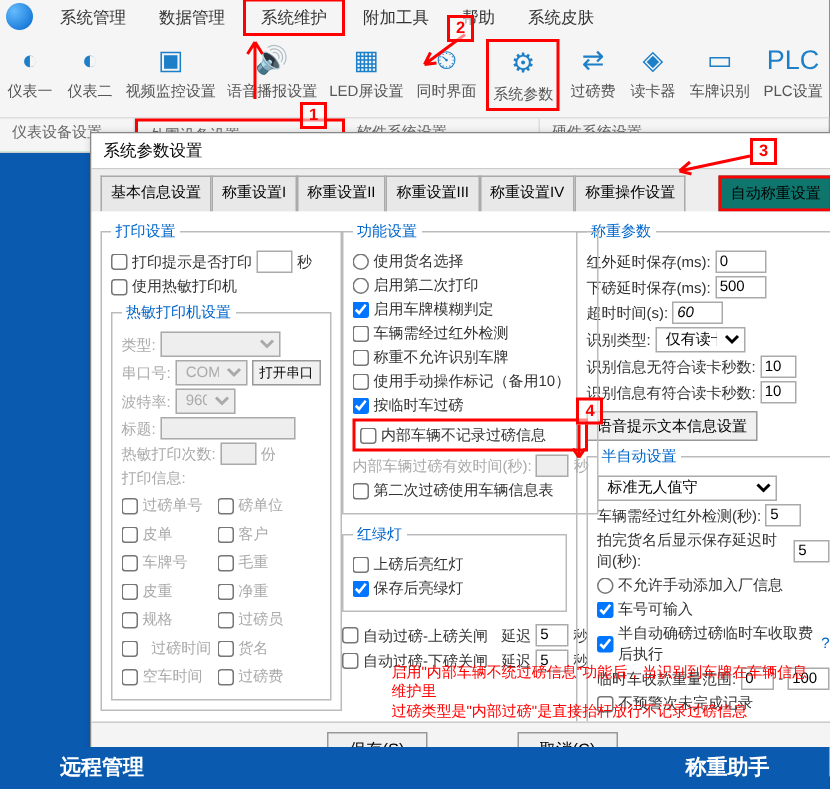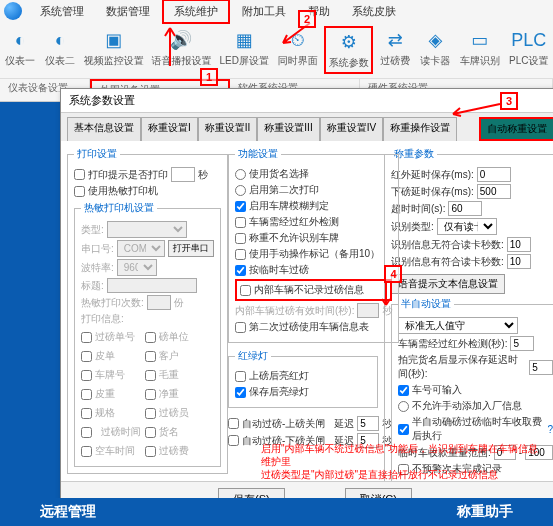--- a/index.html
+++ b/index.html
@@ -316,21 +316,21 @@
         <div class="row">
             <span>红外延时保存(ms):</span>
             <input type="text" style="width: 34px;" value="0">
           </div>
         <div class="row">
             <span>下磅延时保存(ms):</span>
             <input type="text" style="width: 34px;" value="500">
           </div>
         <div class="row">
             <span>超时时间(s):</span>
-            <input type="text" style="width: 34px;" value="60">
+            <input type="text" style="width: 34px; font-style: italic;" value="60">
           </div>
         <div class="row">
             <span>识别类型:</span>
             <select style="width:60px"><option>仅有读卡器</option></select>
           </div>
         <div class="row">
             <span>识别信息无符合读卡秒数:</span>
             <input type="text" style="width: 24px;" value="10">
           </div>
         <div class="row">
@@ -345,26 +345,26 @@
             </div>
           <div class="row">
               <span>车辆需经过红外检测(秒):</span>
               <input type="text" style="width: 24px;" value="5">
             </div>
           <div class="row" style="white-space:normal">
               <span style="white-space:normal">拍完货名后显示保存延迟时间(秒):</span>
               <input type="text" style="width: 24px;" value="5">
             </div>
           <div class="row">
+              <input type="radio" style="">
+              <span>不允许手动添加入厂信息</span>
+            </div>
+          <div class="row">
               <input type="checkbox" checked="" style="">
               <span>车号可输入</span>
-            </div>
-          <div class="row">
-              <input type="radio" style="">
-              <span>不允许手动添加入厂信息</span>
             </div>
           <div class="row" style="white-space:normal">
               <input type="checkbox" checked="" style="">
               <span style="white-space:normal">半自动确磅过磅临时车收取费后执行</span>
               <span style="color:#06c">?</span>
             </div>
           <div class="row">
               <span>临时车收款重量范围:</span>
               <input type="text" style="width: 22px;" value="0">
               <span>-</span>

